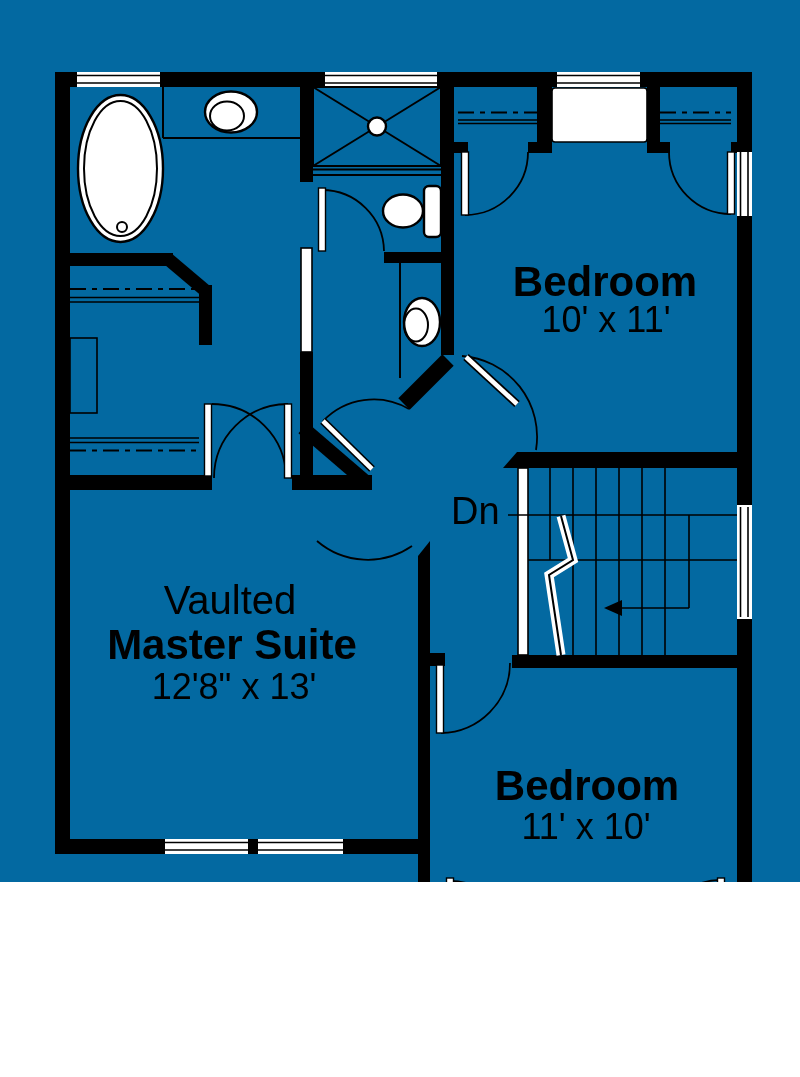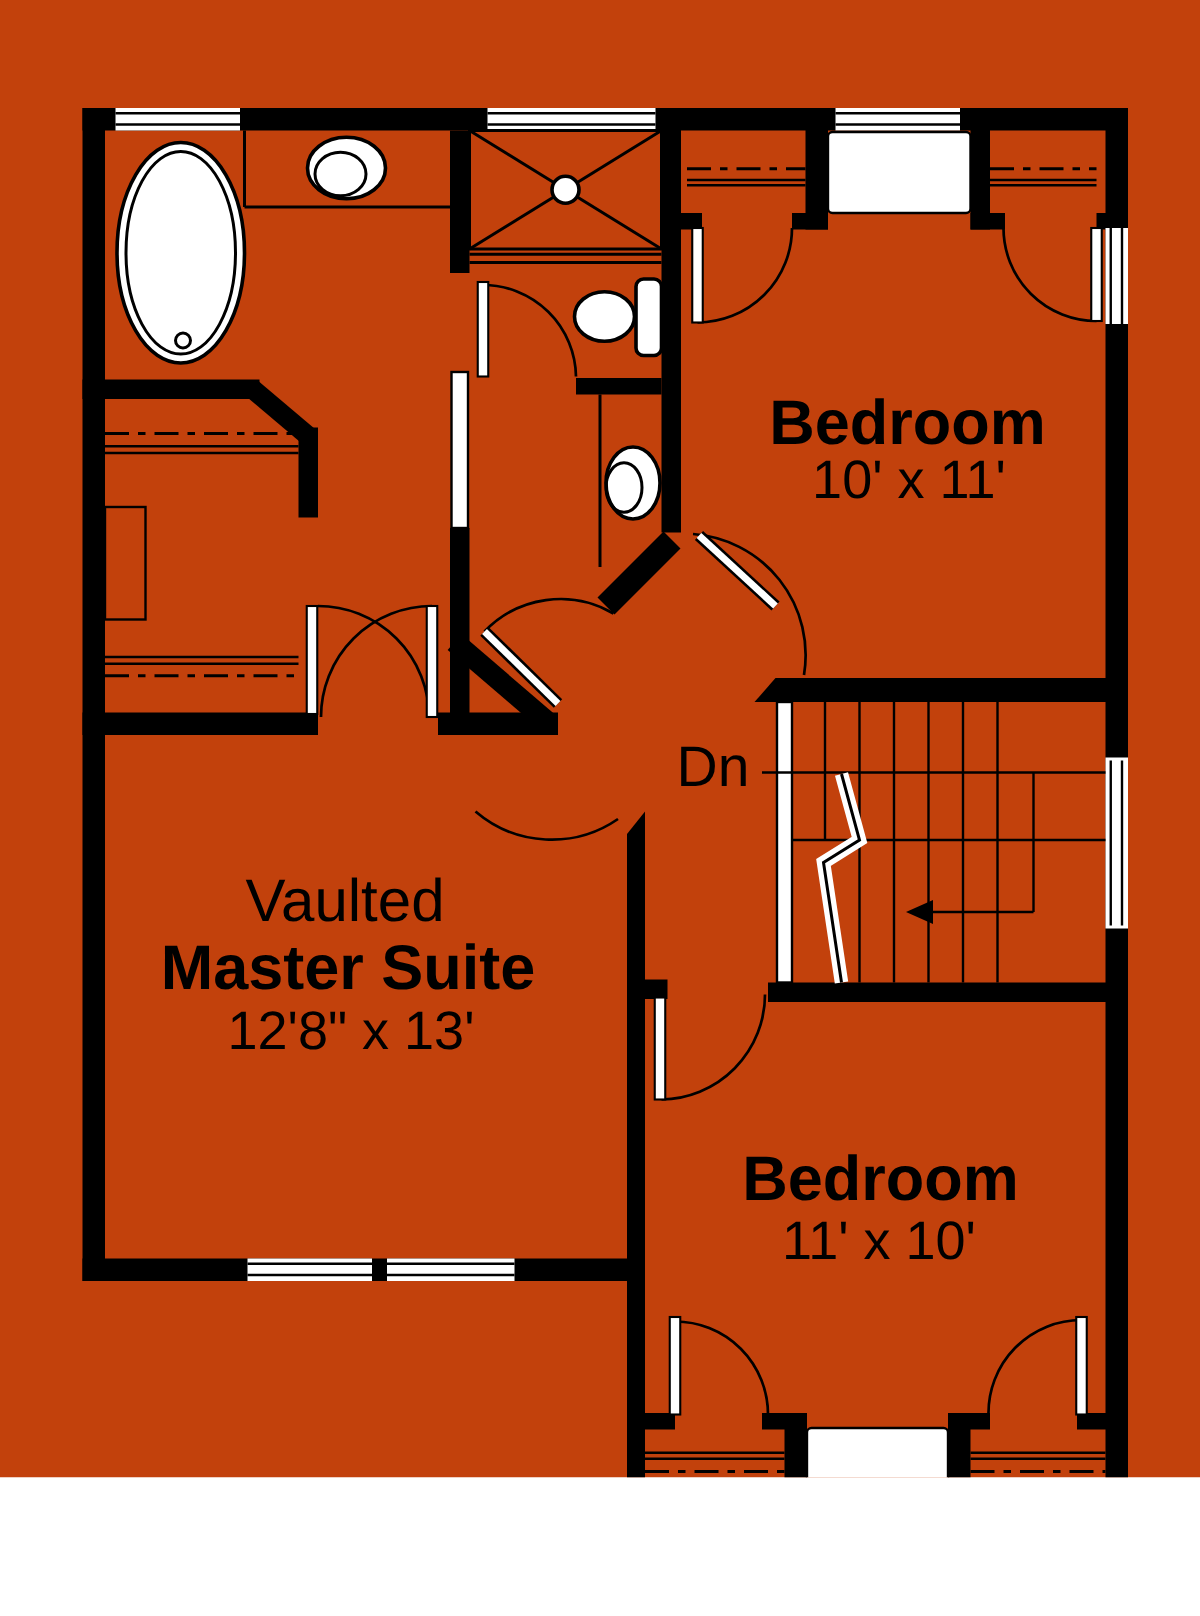--- a/index.html
+++ b/index.html
@@ -1,16 +1,16 @@
 <!DOCTYPE html>
 <html><head>
 <meta charset="utf-8">
 <style>
   html,body{margin:0;padding:0;background:#ffffff;}
-  .page{width:800px;height:985px;background:#c2410c;position:relative;overflow:hidden;
+  .page{width:800px;height:882px;background:#0369a1;position:relative;overflow:hidden;
         font-family:"Liberation Sans", sans-serif;}
   svg{display:block;}
   .wall{fill:#000000;stroke:none;}
   .wedge{stroke:#000000;}
   .thin{stroke:#000000;stroke-width:2;fill:none;}
   .thin15{stroke:#000000;stroke-width:1.6;fill:none;}
   .whitebox{fill:#ffffff;stroke:#000000;stroke-width:1.6;}
   .arc{stroke:#000000;stroke-width:1.8;fill:none;}
   .leaf{fill:#ffffff;stroke:#000000;stroke-width:1.4;}
   .leafcase{stroke:#000000;stroke-width:8;}

